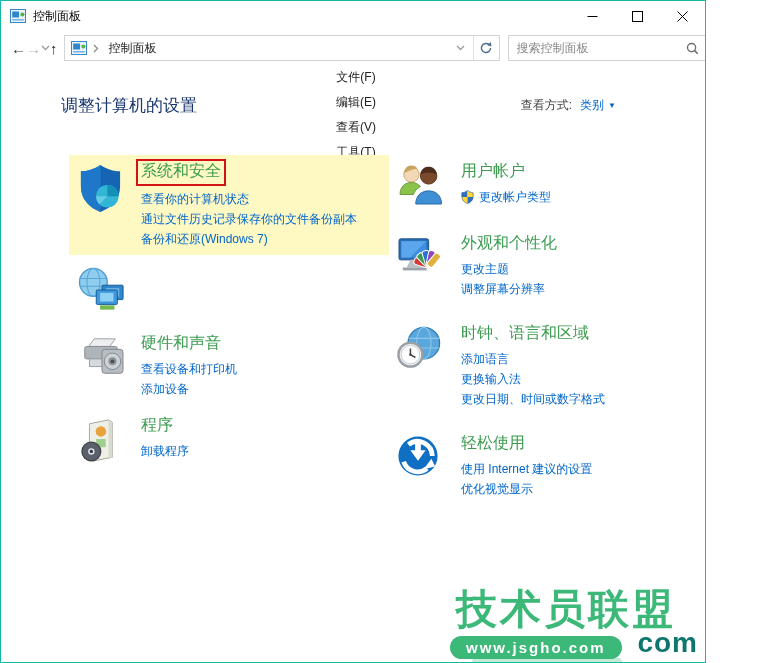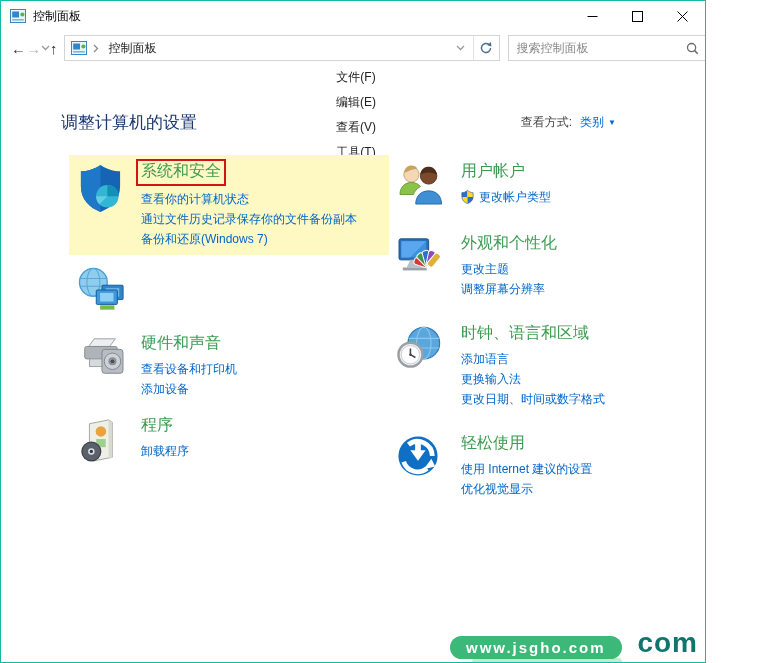--- a/index.html
+++ b/index.html
@@ -56,21 +56,21 @@
   .searchbox input::placeholder { color: #8a8a8a; opacity: 1; }
   .searchbox .mag { width: 26px; display: flex; align-items: center; justify-content: center; }
   
   .menubar {
     position: absolute; top: 64px; left: 0; right: 0; height: 29px;
     display: flex; align-items: center; padding-left: 12px; background: #fff; flex-direction: column;
   }
   .menu-item { font-size: 12px; color: #222; padding: 4px 8px; margin-right: 6px; }
   
   .content-header {
-    position: absolute; top: 110px; left: 60px; right: 89px;
+    position: absolute; top: 93px; left: 60px; right: 89px;
     display: flex; justify-content: space-between; align-items: center;
   }
   .page-heading { font-size: 17px; font-weight: normal; color: #19376d; }
   .view-by { font-size: 12px; display: flex; align-items: center; }
   .view-by .vb-label { color: #444; margin-right: 8px; }
   .view-by .vb-value { color: #0066cc; }
   .view-by .vb-caret { color: #0066cc; font-size: 8px; margin-left: 4px; }
   
   .columns { position: absolute; top: 154px; left: 68px; right: 6px; display: flex; }
   .col-left { width: 320px; flex: none; }
@@ -378,17 +378,18 @@
           <a class="task-link">使用 Internet 建议的设置</a>
           <a class="task-link">优化视觉显示</a>
         </div>
       </div>
 
     </div>
   </div>
 
   <div class="watermark">
     <span class="wm-pink">com</span>
+    <span class="wm-brand">技术员联盟</span>
     <span class="wm-pill">www.jsgho.com</span>
     <span class="wm-ghost"></span>
   </div>
 
 </div>
 
 </body></html>

